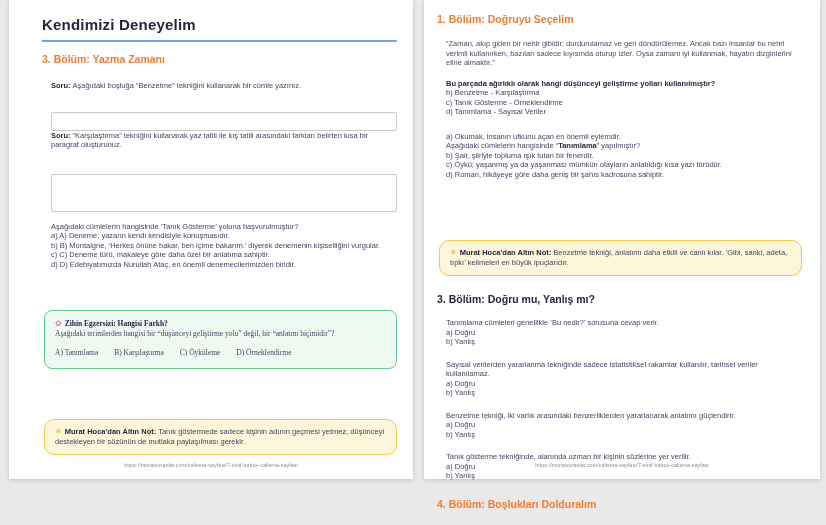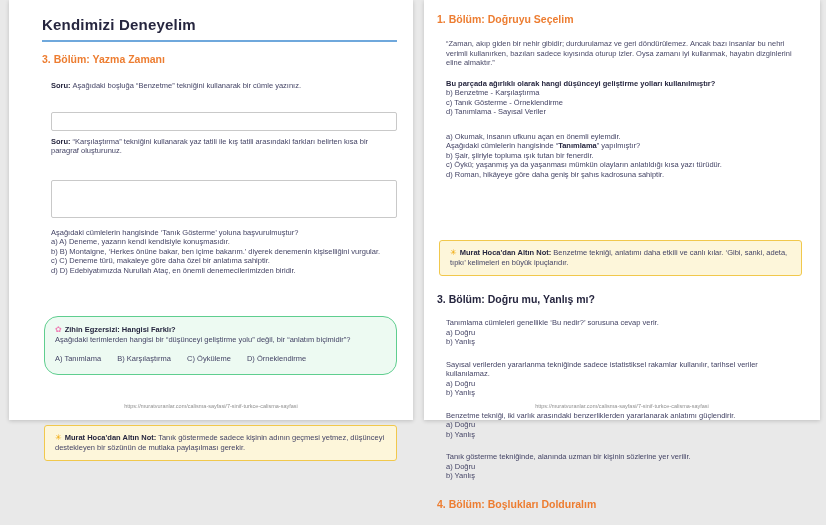--- a/index.html
+++ b/index.html
@@ -5,21 +5,21 @@
   * { margin:0; padding:0; box-sizing:border-box; }
   html,body { width:826px; height:525px; }
   body {
     background:#e9e9e9;
     font-family:"Liberation Sans", sans-serif;
     color:#454566;
     position:relative;
     overflow:hidden;
   }
   .page {
-    position:absolute; top:0; height:420px; background:#ffffff;
+    position:absolute; top:0; height:479px; background:#ffffff;
     box-shadow:0 1px 4px rgba(0,0,0,0.18);
   }
   #left-page  { left:9px;  width:404px; }
   #right-page { left:424px; width:396px; }
 
   .lp-content { padding:16px 16px 0 33px; }
   .rp-content { padding:13px 18px 0 13px; }
 
   .doc-title { font-size:15px; font-weight:bold; color:#26263f; letter-spacing:0.2px; }
   .divider   { height:2px; background:#6fa8dc; margin-top:7px; }
@@ -32,40 +32,40 @@
   .indent    { margin-left:9px; }
 
   .q1 { margin-top:16px; }
   .q-label { font-weight:bold; color:#26263f; margin-right:2px; }
 
   .answer-box {
     border:1px solid #c9c9c9; border-radius:2px; background:#fff;
     margin-left:9px;
   }
   .box-small { height:19px; margin-top:21px; }
-  .q2 { margin-top:6px; }
+  .q2 { margin-top:0; }
   .box-large { height:38px; margin-top:24px; }
 
   .mcq { margin-top:10px; }
   .mcq .opt { line-height:9.5px; }
 
   .exercise-box {
     margin:41px 0 0 2px;
-    background:#edfaf2; border:1px solid #5fce8f; border-radius:14px;
+    background:#edfaf2; border:1px solid #5fce8f; border-radius:8px;
     padding:8px 10px 10px 10px;
-    font-size:7.5px; line-height:10px;
+    font-size:7.5px; line-height:10px;font-family:Liberation Serif, serif;
   }
   .exercise-title { font-weight:bold; color:#26263f; }
   .flower { color:#ee7fb5; margin-right:3px; font-size:8px; }
   .exercise-opts { margin-top:9px; }
   .exercise-opts span { margin-right:14px; }
 
   .note-box {
     margin:50px 0 0 2px;
-    background:#fdf6da; border:1px solid #f1c84c; border-radius:3px;
+    background:#fdf6da; border:1px solid #f1c84c; border-radius:10px;
     padding:7px 10px;
     font-size:7.5px; line-height:10px;
   }
   .star { color:#f0a500; margin-right:3px; font-size:8px; }
   .note-label { font-weight:bold; color:#26263f; }
 
   .footer {
     position:absolute; bottom:11px; left:0; right:0;
     text-align:center; font-size:5.5px; color:#8f8f8f;
   }

